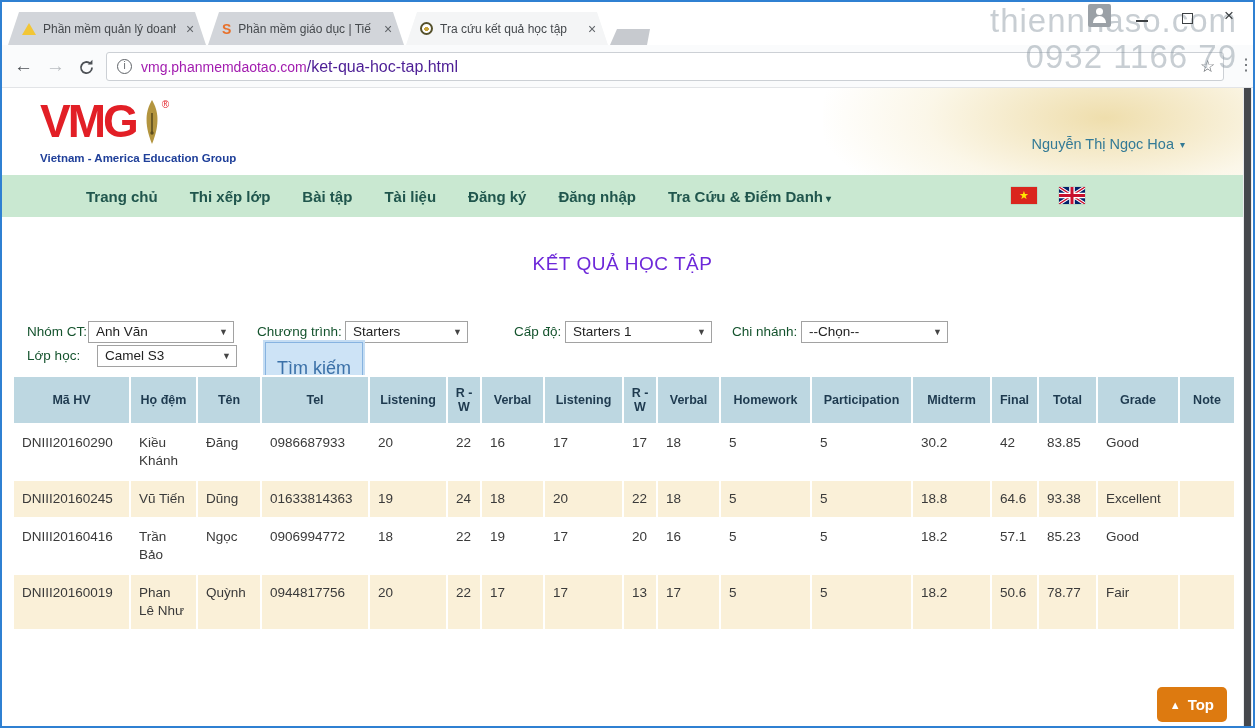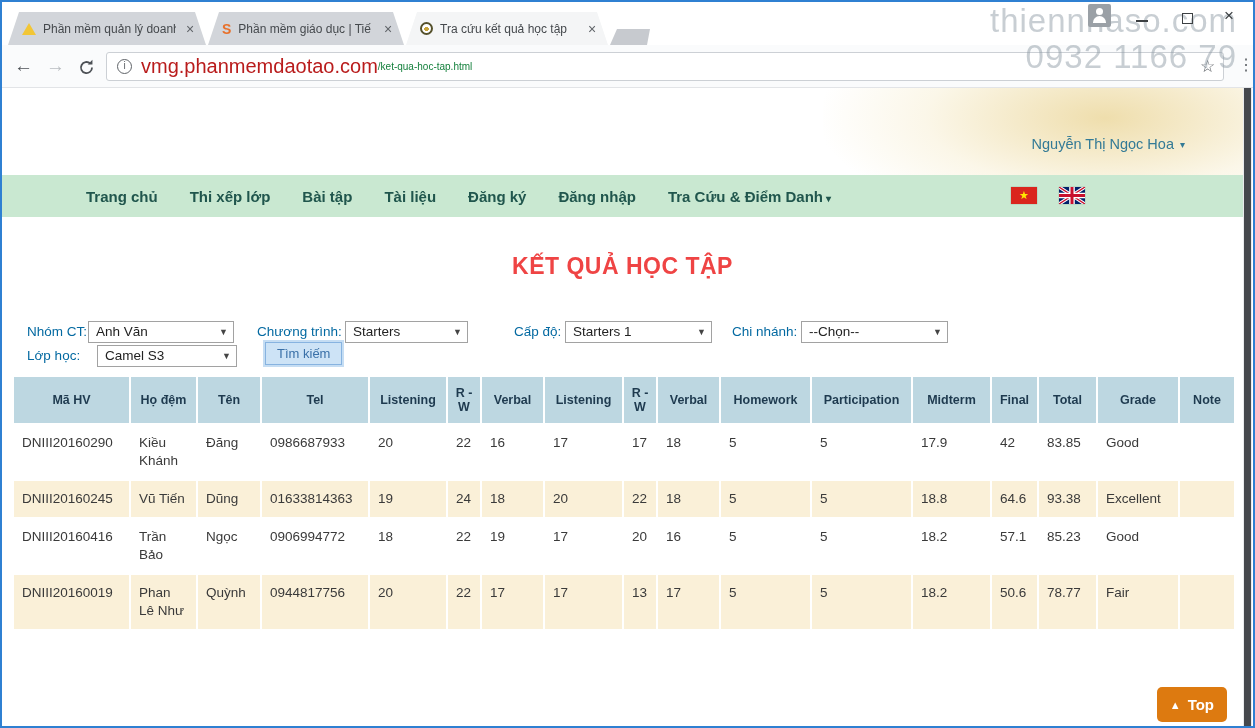--- a/index.html
+++ b/index.html
@@ -43,22 +43,22 @@
   .toolbar { position:absolute; top:43px; left:0; width:100%; height:43px; background:#fafbfc;
              border-bottom:1px solid #e2e4e7; }
   .navbtn { position:absolute; top:8px; font-size:19px; line-height:26px; cursor:pointer; }
   #btn-back { left:12px; color:#4c5055; }
   #btn-fwd  { left:44px; color:#b9bcc0; }
   #btn-reload { left:76px; top:12px; }
   .urlbar { position:absolute; left:104px; top:7px; width:1118px; height:29px; background:#fff;
             border:1px solid #ccd0d5; border-radius:3px; display:flex; align-items:center; padding:0 30px 0 10px; }
   .info-icon { width:15px; height:15px; border-radius:50%; border:1.4px solid #5f6368; color:#5f6368;
                font-size:10px; line-height:12px; text-align:center; font-style:normal; margin-right:9px; }
-  .url-host { font-size:20px; color:#b91c1c; }
-  .url-path { font-size:10px; color:#15803d; }
+  .url-host { font-size:14px; color:#a21caf; }
+  .url-path { font-size:16px; color:#4c1d95; }
   #btn-star { position:absolute; left:1198px; top:11px; font-size:17px; color:#5f6368; cursor:pointer; }
   #btn-menu { position:absolute; left:1236px; top:10px; font-size:16px; color:#5f6368; cursor:pointer; letter-spacing:0; }
 
   
   .scrollbar { position:absolute; right:1px; top:86px; width:9px; height:639px; background:#e9ebed; }
   .scroll-thumb { position:absolute; left:1px; top:0; width:7px; height:100%; background:#45484d; }
 
   
   .site { position:absolute; top:86px; left:0; width:1241px; height:640px; background:#fff; }
 
@@ -82,30 +82,30 @@
 
   .mainnav { position:absolute; top:87px; left:0; width:100%; height:42px; background:#c9e8d1;
              display:flex; align-items:center; padding-left:84px; gap:32px; }
   .nav-item { font-size:15px; font-weight:bold; color:#20564d; cursor:pointer; white-space:nowrap; }
   .nav-item .caret { font-size:10px; margin-left:3px; }
   .flags { position:absolute; right:158px; top:12px; display:flex; gap:22px; }
   .flag { width:26px; height:17px; cursor:pointer; box-shadow:0 0 1px rgba(0,0,0,0.4); }
   .flag-vn { background:#da251d; color:#ffe600; font-size:11px; line-height:17px; text-align:center; }
 
   .page-title { position:absolute; top:165px; left:0; width:1241px; text-align:center;
-                font-size:23px; font-weight:bold; color:#ef4444; letter-spacing:0.5px; }
+                font-size:19px; font-weight:normal; color:#6d28d9; letter-spacing:0.5px; }
 
   .filter-row { position:absolute; left:0; width:100%; height:24px; }
   #frow1 { top:233px; } #frow2 { top:257px; }
-  .flabel { position:absolute; font-size:13.5px; color:#0369a1; line-height:22px; }
+  .flabel { position:absolute; font-size:13.5px; color:#14532d; line-height:22px; }
   .fselect { position:absolute; height:22px; border:1px solid #a2a2a2; background:#fff; font-size:13.5px;
              color:#222; padding:2px 20px 2px 7px; cursor:pointer; white-space:nowrap; overflow:hidden; }
   .fselect .sel-caret { position:absolute; right:5px; top:5px; font-size:9px; color:#444; }
   .search-btn { position:absolute; left:263px; top:-3px; background:#cde3f6; border:1px solid #87b3e0;
-                box-shadow:0 0 0 2px #c5ddf3; color:#3a70a8; font-size:13px; padding:3px 11px; cursor:pointer; }
+                box-shadow:0 0 0 2px #c5ddf3; color:#3a70a8; font-size:18px; padding:15px 11px; cursor:pointer; }
 
   table.results { position:absolute; top:287px; left:10px; width:1222px; border-collapse:collapse;
                   table-layout:fixed; }
   .results th, .results td { border:2px solid #fff; }
   .results thead th { background:#bdd7e1; color:#1e3a4f; font-size:12.5px; font-weight:bold;
                       text-align:center; vertical-align:middle; padding:4px; }
   .results thead tr.grp th { height:48px; }
   .results thead tr.sub th { height:48px; }
   .results tbody td { font-size:13.5px; color:#3a3a3a; padding:9px 8px; vertical-align:top;
                       background:#fff; line-height:18px; overflow:hidden; }
@@ -162,20 +162,34 @@
         <span class="url-path">/ket-qua-hoc-tap.html</span>
     </div>
     <span id="btn-star">☆</span>
     <span id="btn-menu">⋮</span>
   </div>
 
   <div class="site">
 
     <div class="site-header">
       <div class="swirl"></div>
+      <div class="logo">
+        <div class="logo-main">
+          <span class="logo-text">VMG</span>
+          <span class="logo-pen">
+            <svg width="20" height="46" viewBox="0 0 20 46">
+                <path d="M10 1 C16 11 18.5 24 10 45 C1.5 24 4 11 10 1 Z" fill="#b3953f"></path>
+                <line x1="10" y1="14" x2="10" y2="34" stroke="#5c4d1e" stroke-width="1.6"></line>
+                <circle cx="10" cy="34" r="1.7" fill="#5c4d1e"></circle>
+              </svg>
+          </span>
+          <span class="logo-reg">®</span>
+        </div>
+        <div class="logo-sub">Vietnam - America Education Group</div>
+      </div>
       <div class="user">
         <span class="user-icon"><span class="head"></span><span class="trunk"></span></span>
         <span>Nguyễn Thị Ngọc Hoa</span>
         <span class="caret">▾</span>
       </div>
     </div>
 
     <div class="mainnav">
       <span class="nav-item">Trang chủ</span>
       <span class="nav-item">Thi xếp lớp</span>
@@ -264,21 +278,21 @@
     <td>Đăng</td>
     <td>0986687933</td>
     <td>20</td>
     <td>22</td>
     <td>16</td>
     <td>17</td>
     <td>17</td>
     <td>18</td>
     <td>5</td>
     <td>5</td>
-    <td>17.9</td>
+    <td>30.2</td>
     <td>42</td>
     <td>83.85</td>
     <td>Good</td>
     <td></td>
   </tr>
 
 
   <tr>
     <td>DNIII20160245</td>
     <td>Vũ Tiến</td>

